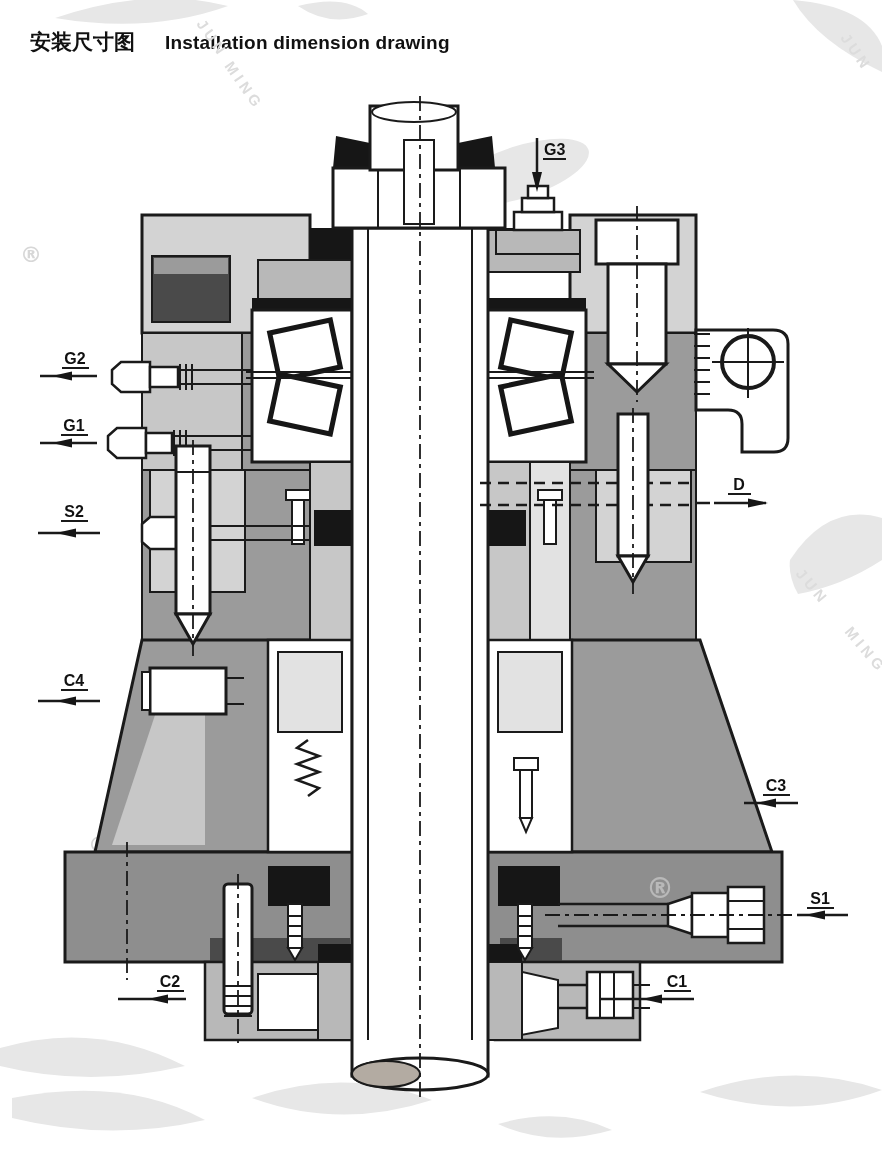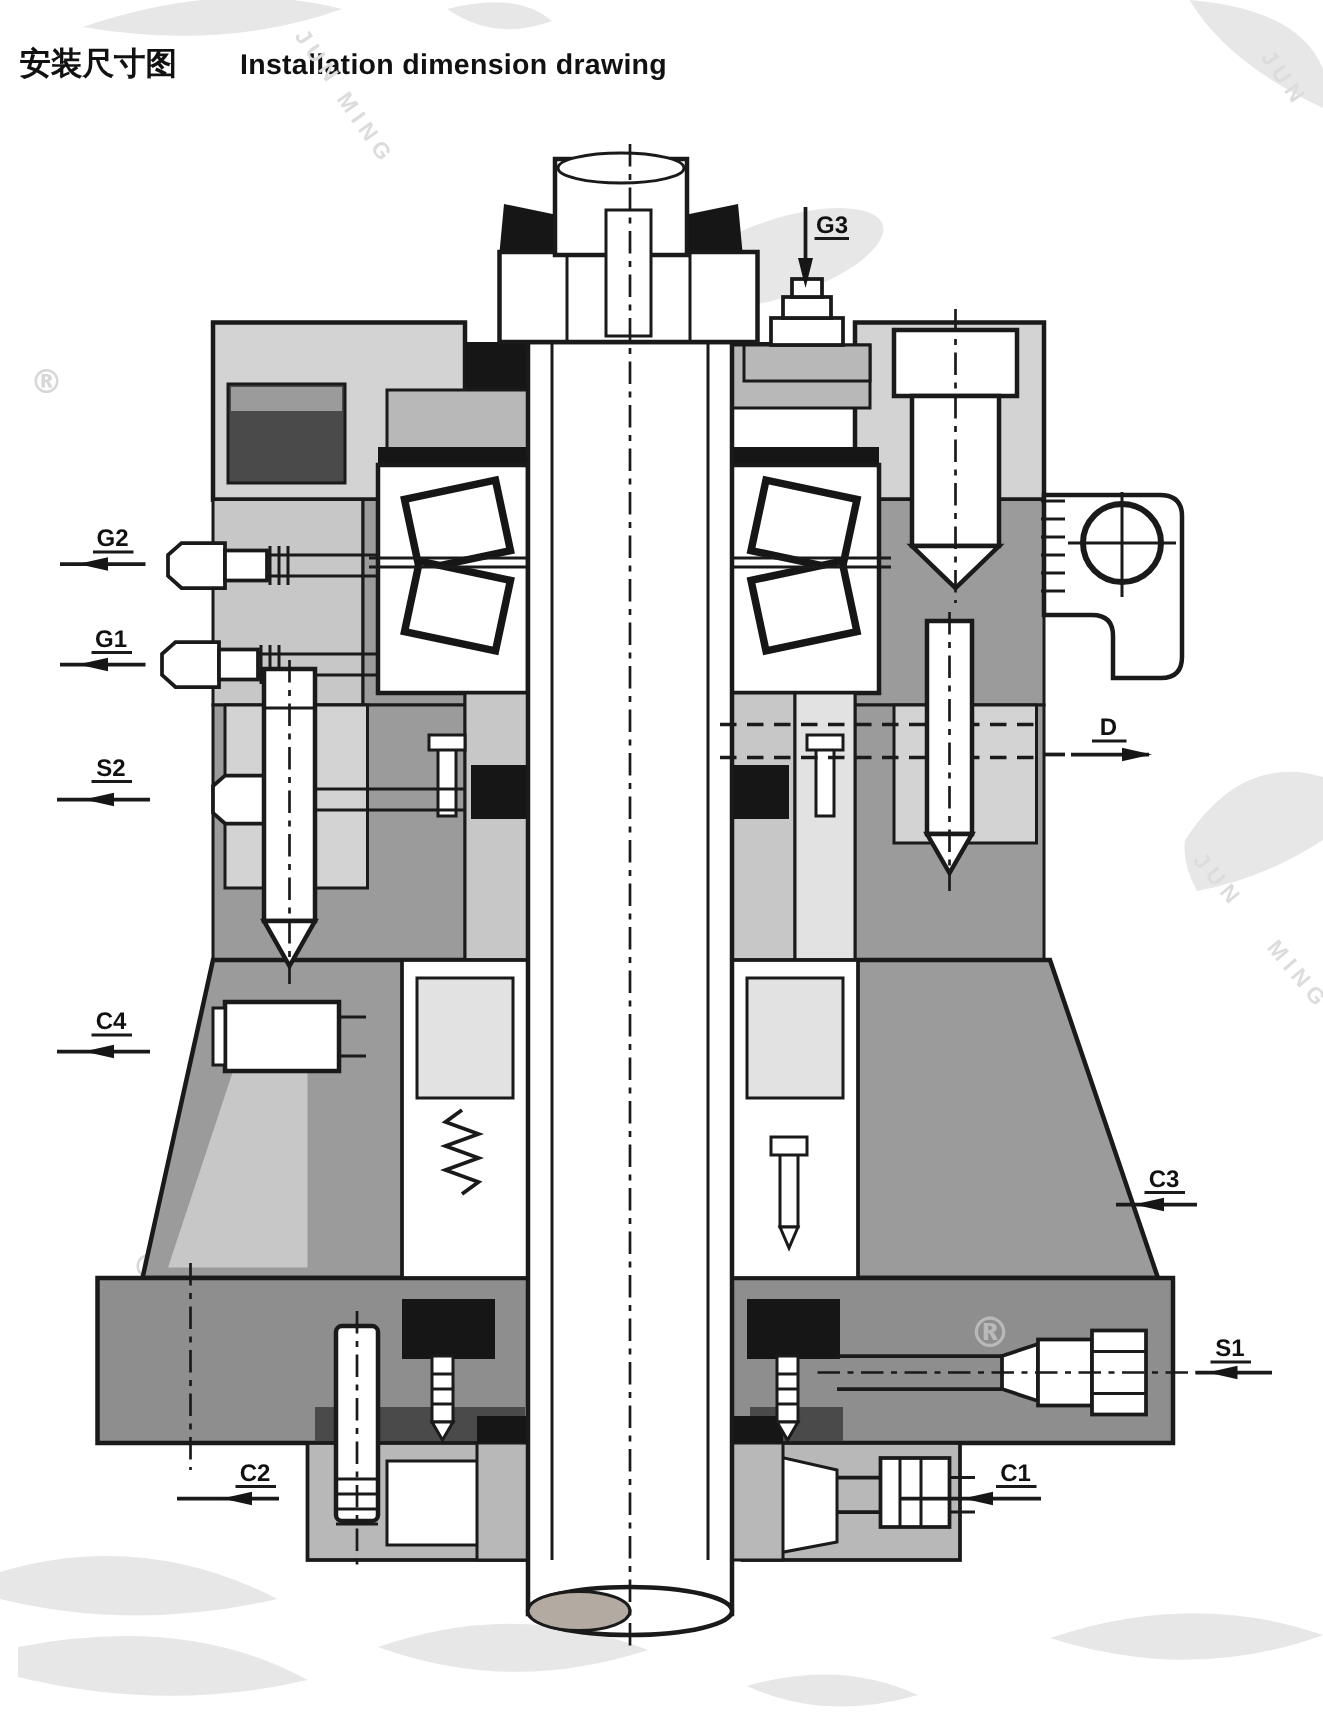--- a/index.html
+++ b/index.html
@@ -1,18 +1,18 @@
 <!DOCTYPE html>
 <html><head>
 <meta charset="utf-8">
 <style>
   html,body{margin:0;padding:0;background:#fff;}
   .page{position:relative;width:882px;height:1149px;background:#ffffff;overflow:hidden;
         font-family:"Liberation Sans", sans-serif;}
-  .hdr{position:absolute;left:13px;top:28px;display:flex;align-items:baseline;gap:42px;}
+  .hdr{position:absolute;left:30px;top:28px;display:flex;align-items:baseline;gap:30px;}
   .hdr .zh{font-family:"DejaVu Sans", sans-serif;font-size:21px;font-weight:bold;color:#111;}
   .hdr .en{font-size:19px;font-weight:bold;color:#111;letter-spacing:.2px;}
   svg{position:absolute;left:0;top:0;}
   
   .o2{stroke:#1a1a1a;stroke-width:2;}
   .o25{stroke:#1a1a1a;stroke-width:2.5;}
   .o3{stroke:#1a1a1a;stroke-width:3;}
   .ln{stroke:#1a1a1a;stroke-width:2;fill:none;}
   .ln25{stroke:#1a1a1a;stroke-width:2.5;fill:none;}
   .cl{stroke:#1a1a1a;stroke-width:1.8;fill:none;stroke-dasharray:15 5 4 5;}

